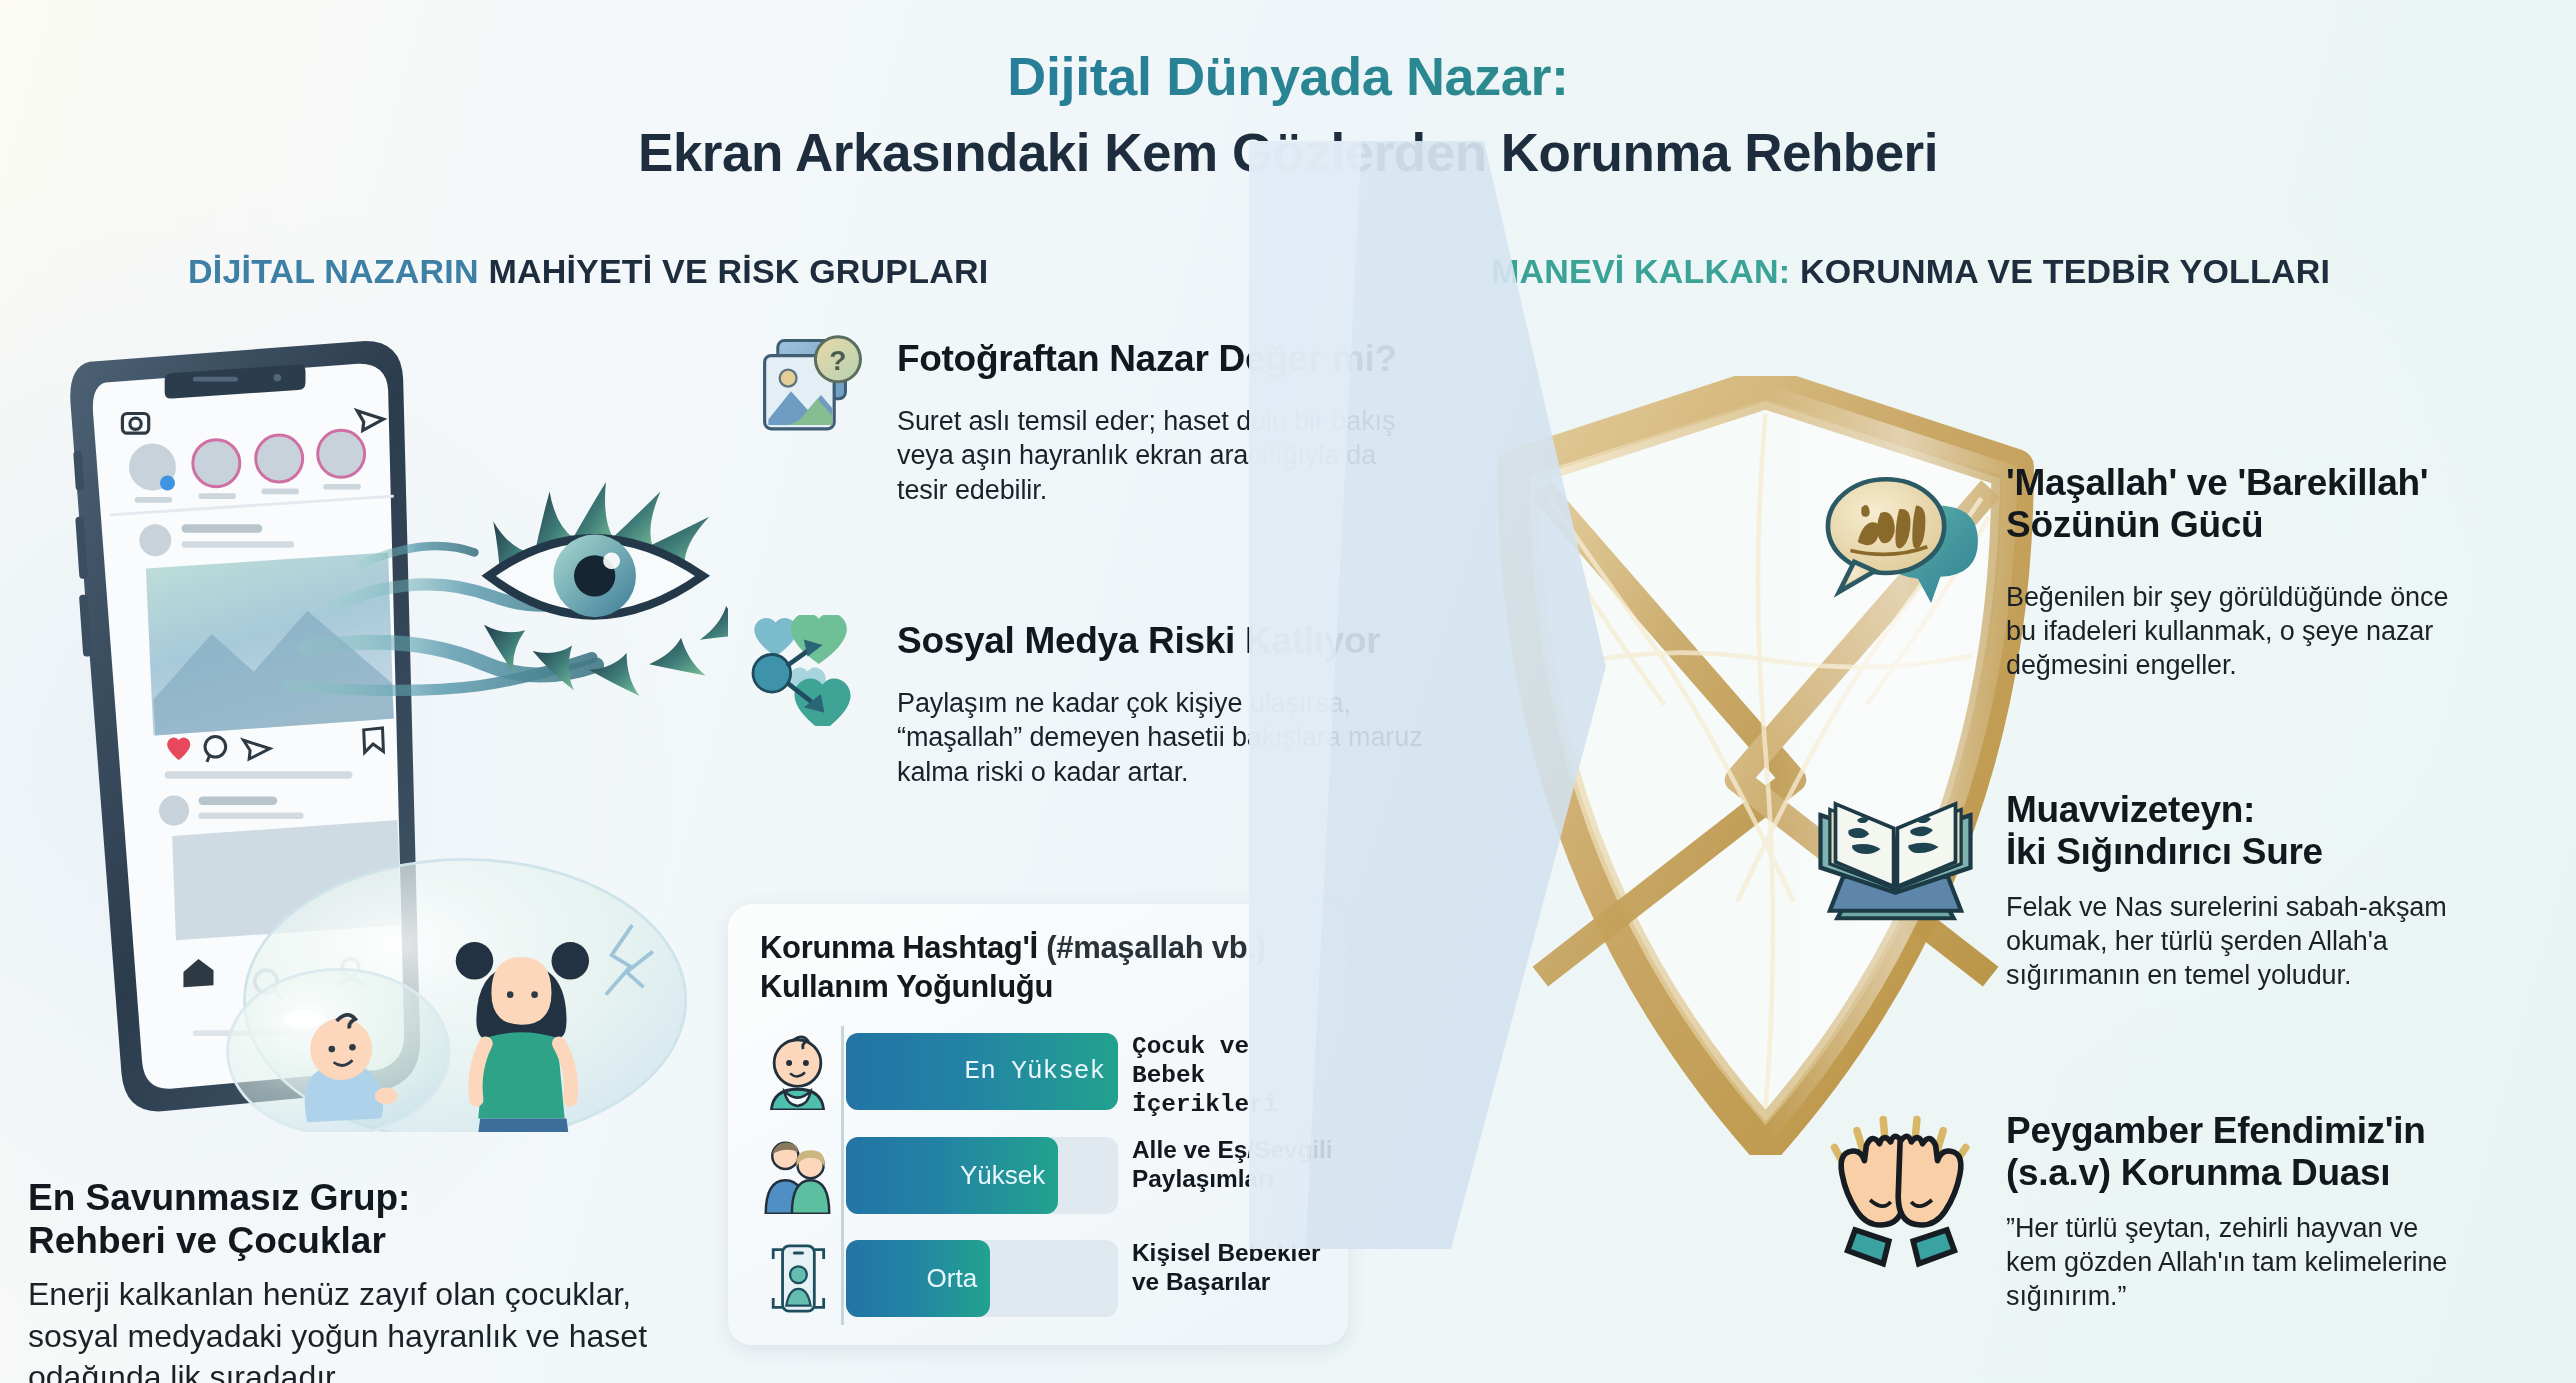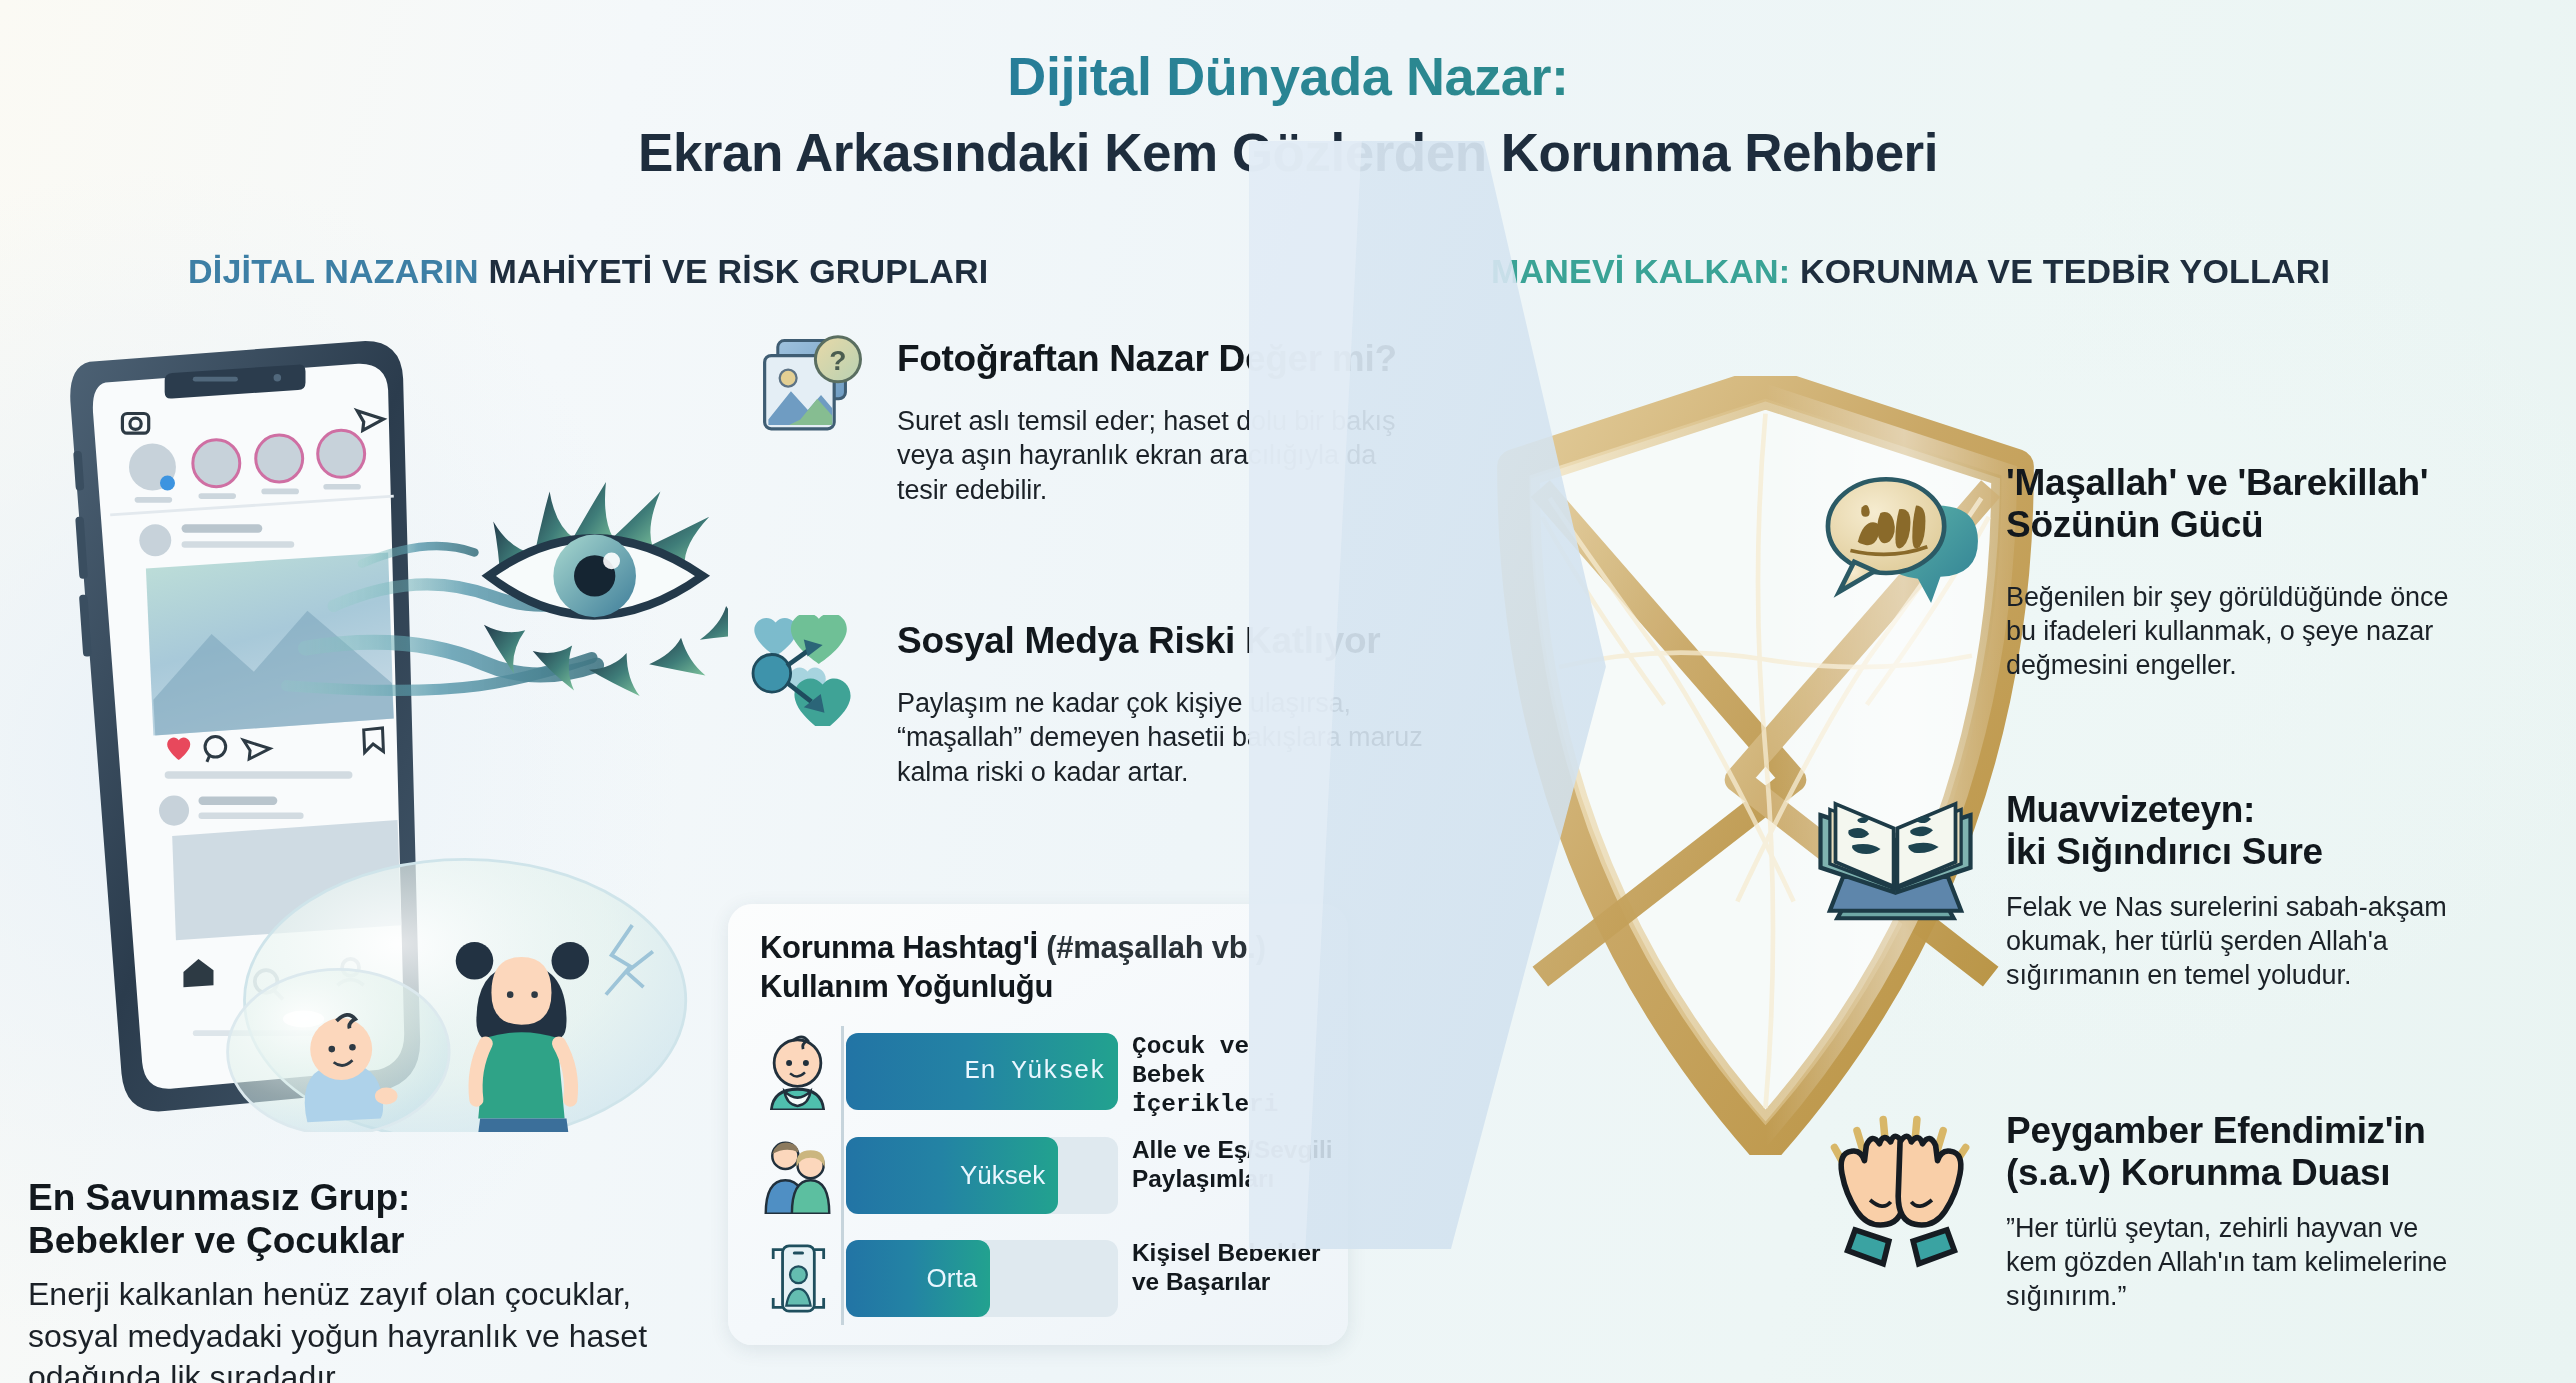--- a/index.html
+++ b/index.html
@@ -256,21 +256,21 @@
         <rect x="512" y="890" width="22" height="12" rx="5" fill="#4d7fb0"></rect>
         <path d="M 462,766 q -14,28 -10,60" stroke="#fcd7bc" stroke-width="15" fill="none" stroke-linecap="round"></path>
         <path d="M 540,766 q 16,28 12,60" stroke="#fcd7bc" stroke-width="15" fill="none" stroke-linecap="round"></path>
       </g>
     </g>
   </svg>
 
   <div class="cap" style="left:28px; top:1153px; width:676px;">
     <h3>
       <span>En Savunmasız Grup:</span><br>
-      <span>Bebekler ve Çocuklar</span>
+      <span>Rehberi ve Çocuklar</span>
     </h3>
     <p>Enerji kalkanlan henüz zayıf olan çocuklar, sosyal medyadaki yoğun hayranlık ve haset odağında lik sıradadır.</p>
   </div>
 
   <svg class="ico" style="left:759px; top:333px; width:109px; height:109px;" viewBox="0 0 116 116">
     <defs>
       <linearGradient id="pq1" x1="0" y1="0" x2="1" y2="1">
           <stop offset="0" stop-color="#9fc2de"></stop>
           <stop offset="1" stop-color="#6f9cc2"></stop>
         </linearGradient>

